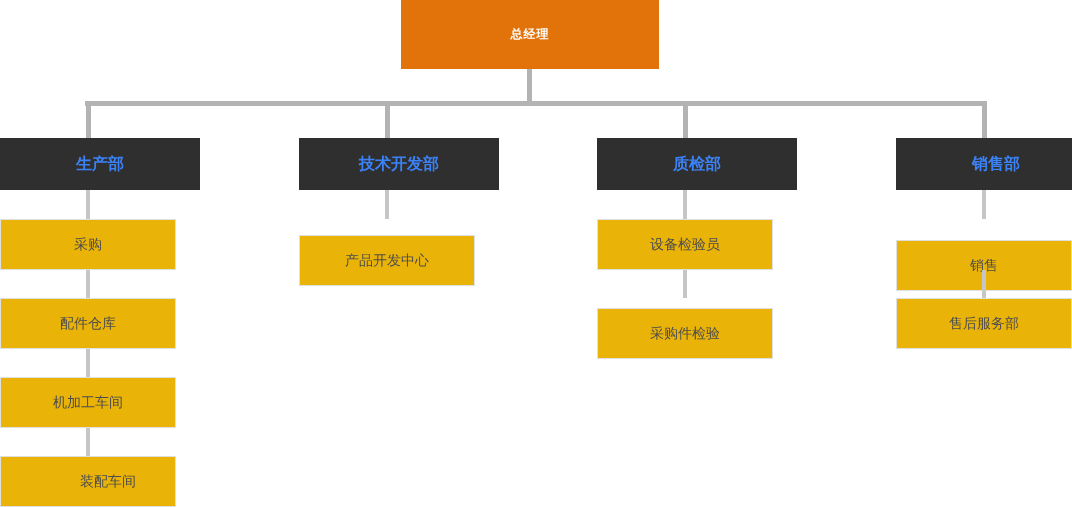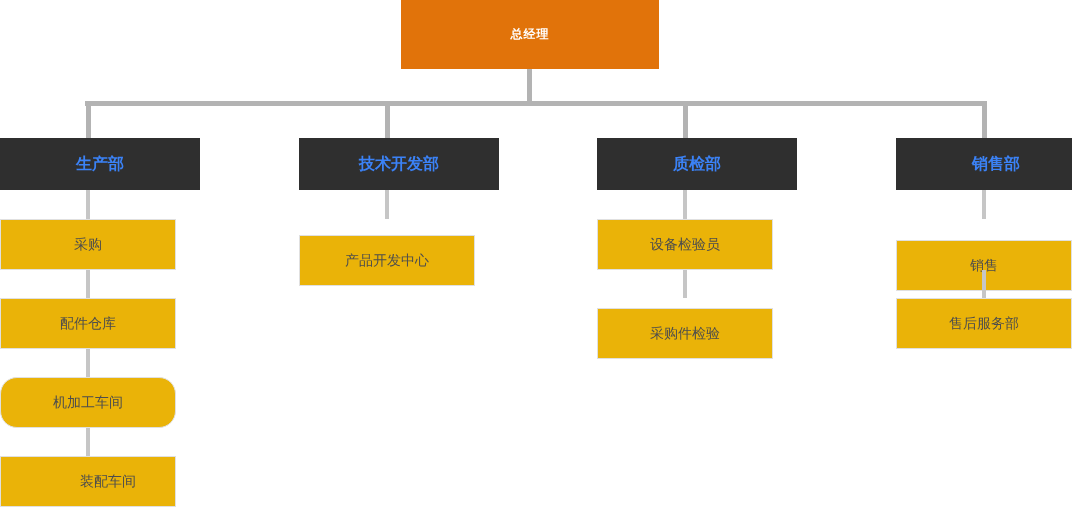--- a/index.html
+++ b/index.html
@@ -79,21 +79,21 @@
       </div>
       <div class="conn branch" style="left: 86px; top: 190px; width: 4px; height: 29px;"></div>
       <div class="node child-node" style="left: 0px; top: 219px;">
         <span>采购</span>
       </div>
       <div class="conn branch" style="left: 86px; top: 270px; width: 4px; height: 28px;"></div>
       <div class="node child-node" style="left: 0px; top: 298px;">
         <span>配件仓库</span>
       </div>
       <div class="conn branch" style="left: 86px; top: 349px; width: 4px; height: 28px;"></div>
-      <div class="node child-node" style="left: 0px; top: 377px; border-radius: 17px;">
+      <div class="node child-node" style="left: 0px; top: 377px;">
         <span>机加工车间</span>
       </div>
       <div class="conn branch" style="left: 86px; top: 428px; width: 4px; height: 28px;"></div>
       <div class="node child-node" style="left: 0px; top: 456px; padding-left: 40px;">
         <span>装配车间</span>
       </div>
       <div class="conn" style="left: 384.5px; top: 101px; width: 5px; height: 37px;"></div>
       <div class="node dept-node" style="left: 299px;">
         <span>技术开发部</span>
       </div>

